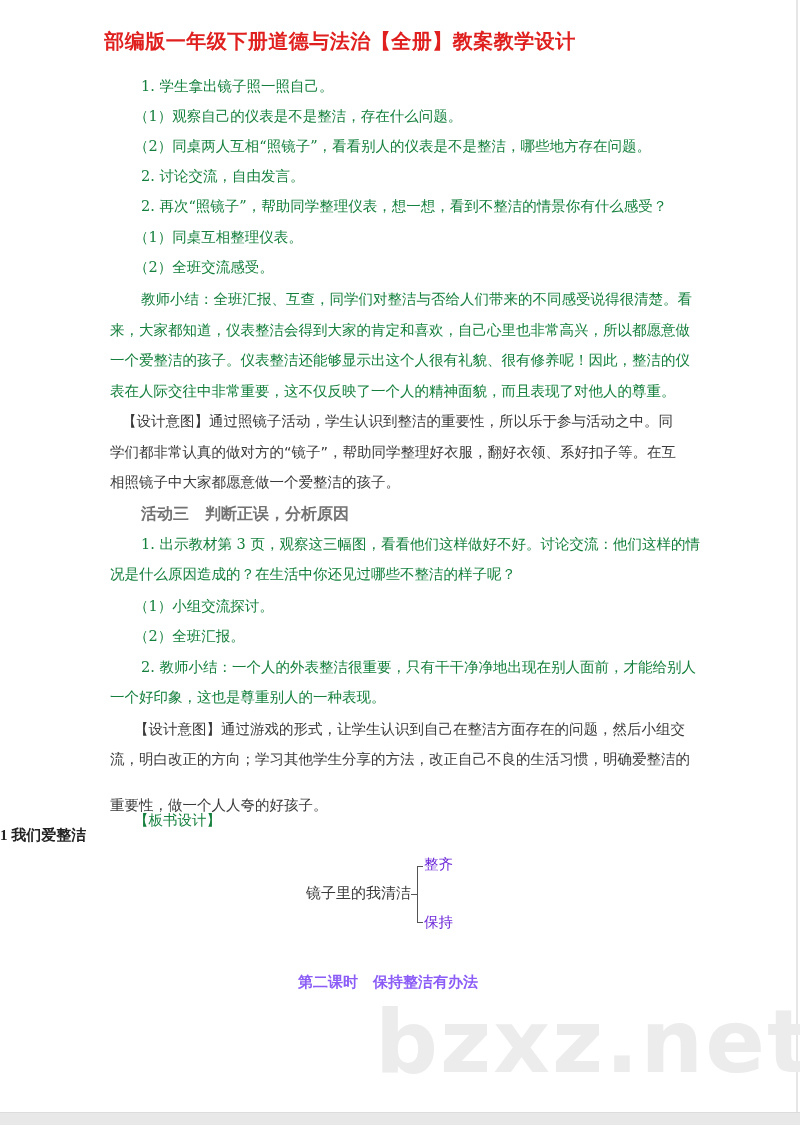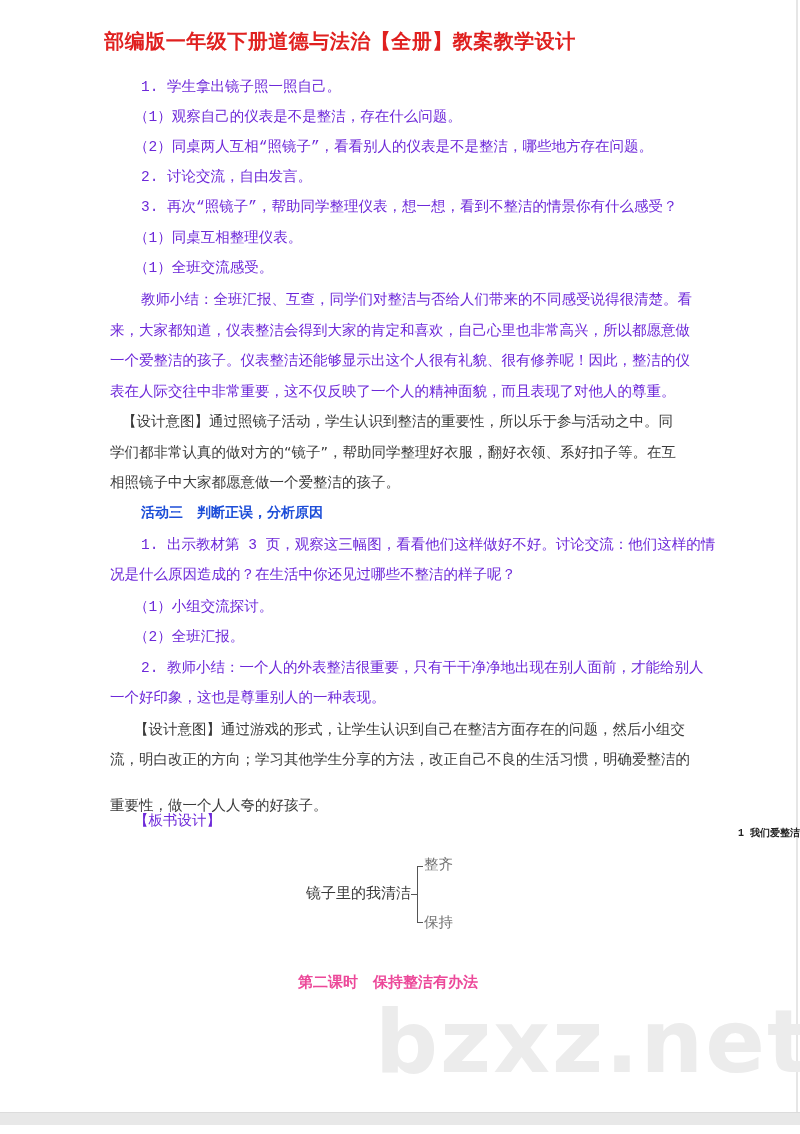--- a/index.html
+++ b/index.html
@@ -14,59 +14,59 @@
     .bottom-bar {
       position: absolute; left: 0; top: 1112px; width: 800px; height: 12px;
       background: #e8e8e8; border-top: 1px solid #dcdcdc;
     }
     .title {
       position: absolute; left: 0; width: 680px; top: 28px; text-align: center;
       color: #e0201f; font-family: Liberation Serif, serif;
       font-weight: bold; font-size: 20px; letter-spacing: 0.5px;
     }
     .line {
-      position: absolute; font-size: 14.5px; white-space: nowrap; color: #6d28d9; font-family: Liberation Mono, monospace;
+      position: absolute; font-size: 14.5px; white-space: nowrap; color: #15803d;
     }
     .line.kai { font-family: "DejaVu Sans", "Liberation Sans", sans-serif; color: #3a3a3a; }
     .heading-bold {
       position: absolute; font-family: Liberation Sans, sans-serif;
-      font-weight: bold; font-size: 14px; color: #1d4ed8; white-space: nowrap;
+      font-weight: bold; font-size: 16px; color: #737373; white-space: nowrap;
     }
     .board-title {
-      position: absolute; left: 0; width: 800px; text-align: right; top: 826px;
-      font-family: Liberation Mono, monospace; font-weight: bold; font-size: 10px; color: #222;
+      position: absolute; left: 0; width: 800px; text-align: left; top: 826px;
+      font-family: Liberation Serif, serif; font-weight: bold; font-size: 15px; color: #222;
     }
     .board-main { position: absolute; left: 306px; top: 884px; font-size: 15px; color: #3a3a3a; }
-    .board-item { position: absolute; font-size: 14.5px; color: #737373; }
+    .board-item { position: absolute; font-size: 14.5px; color: #6d28d9; }
     .brace-h { position: absolute; border-top: 1px solid #555; height: 0; }
     .brace-v { position: absolute; border-left: 1px solid #555; width: 0; }
     .section-title {
       position: absolute; left: 298px; top: 973px;
-      font-family: "DejaVu Sans", "Liberation Sans", sans-serif; font-weight: bold; font-size: 15px; color: #ec4899; white-space: pre;
+      font-family: "DejaVu Sans", "Liberation Sans", sans-serif; font-weight: bold; font-size: 15px; color: #8b5cf6; white-space: pre;
     }
     .watermark {
       position: absolute; left: 375px; top: 990px;
       font-family: "DejaVu Sans", "Liberation Sans", sans-serif; font-weight: bold; font-size: 88px;
       color: #ececec; letter-spacing: 2px;
     }
   </style>
 </head>
 <body>
 
 <div class="page">
   <div class="title">部编版一年级下册道德与法治【全册】教案教学设计</div>
 
   <div id="lines-container">
       <div class="line" style="left: 141px; top: 77px;">1. 学生拿出镜子照一照自己。</div>
       <div class="line" style="left: 134px; top: 107px;">（1）观察自己的仪表是不是整洁，存在什么问题。</div>
       <div class="line" style="left: 134px; top: 137px; text-align: right;">（2）同桌两人互相“照镜子”，看看别人的仪表是不是整洁，哪些地方存在问题。</div>
       <div class="line" style="left: 141px; top: 167px;">2. 讨论交流，自由发言。</div>
-      <div class="line" style="left: 141px; top: 197px;">3. 再次“照镜子”，帮助同学整理仪表，想一想，看到不整洁的情景你有什么感受？</div>
+      <div class="line" style="left: 141px; top: 197px;">2. 再次“照镜子”，帮助同学整理仪表，想一想，看到不整洁的情景你有什么感受？</div>
       <div class="line" style="left: 134px; top: 228px;">（1）同桌互相整理仪表。</div>
-      <div class="line" style="left: 134px; top: 258px;">（1）全班交流感受。</div>
+      <div class="line" style="left: 134px; top: 258px;">（2）全班交流感受。</div>
       <div class="line" style="left: 141px; top: 290px;">教师小结：全班汇报、互查，同学们对整洁与否给人们带来的不同感受说得很清楚。看</div>
       <div class="line" style="left: 110px; top: 321px;">来，大家都知道，仪表整洁会得到大家的肯定和喜欢，自己心里也非常高兴，所以都愿意做</div>
       <div class="line" style="left: 110px; top: 351px;">一个爱整洁的孩子。仪表整洁还能够显示出这个人很有礼貌、很有修养呢！因此，整洁的仪</div>
       <div class="line" style="left: 110px; top: 382px;">表在人际交往中非常重要，这不仅反映了一个人的精神面貌，而且表现了对他人的尊重。</div>
       <div class="line kai" style="left: 122px; top: 412px;">【设计意图】通过照镜子活动，学生认识到整洁的重要性，所以乐于参与活动之中。同</div>
       <div class="line kai" style="left: 110px; top: 443px;">学们都非常认真的做对方的“镜子”，帮助同学整理好衣服，翻好衣领、系好扣子等。在互</div>
       <div class="line kai" style="left: 110px; top: 473px;">相照镜子中大家都愿意做一个爱整洁的孩子。</div>
       <div class="line" style="left: 141px; top: 535px;">1. 出示教材第 3 页，观察这三幅图，看看他们这样做好不好。讨论交流：他们这样的情</div>
       <div class="line" style="left: 110px; top: 565px;">况是什么原因造成的？在生活中你还见过哪些不整洁的样子呢？</div>
       <div class="line" style="left: 134px; top: 597px;">（1）小组交流探讨。</div>

